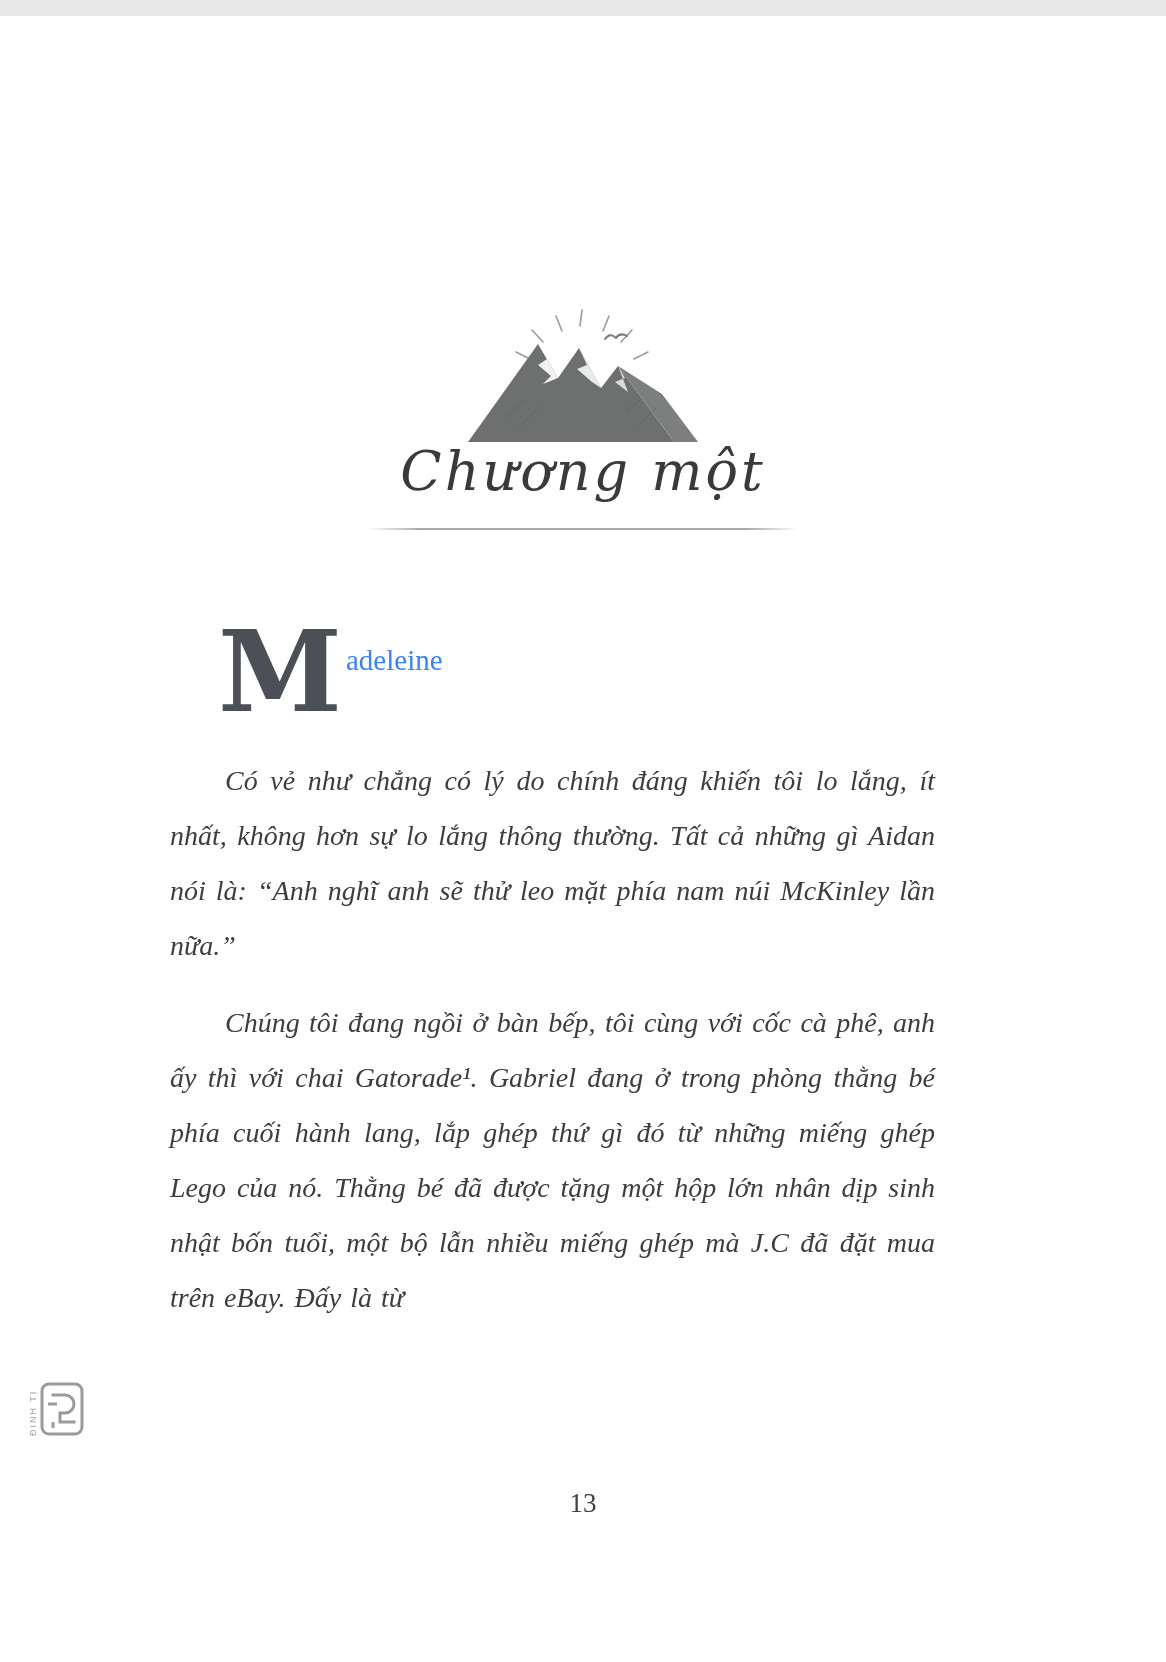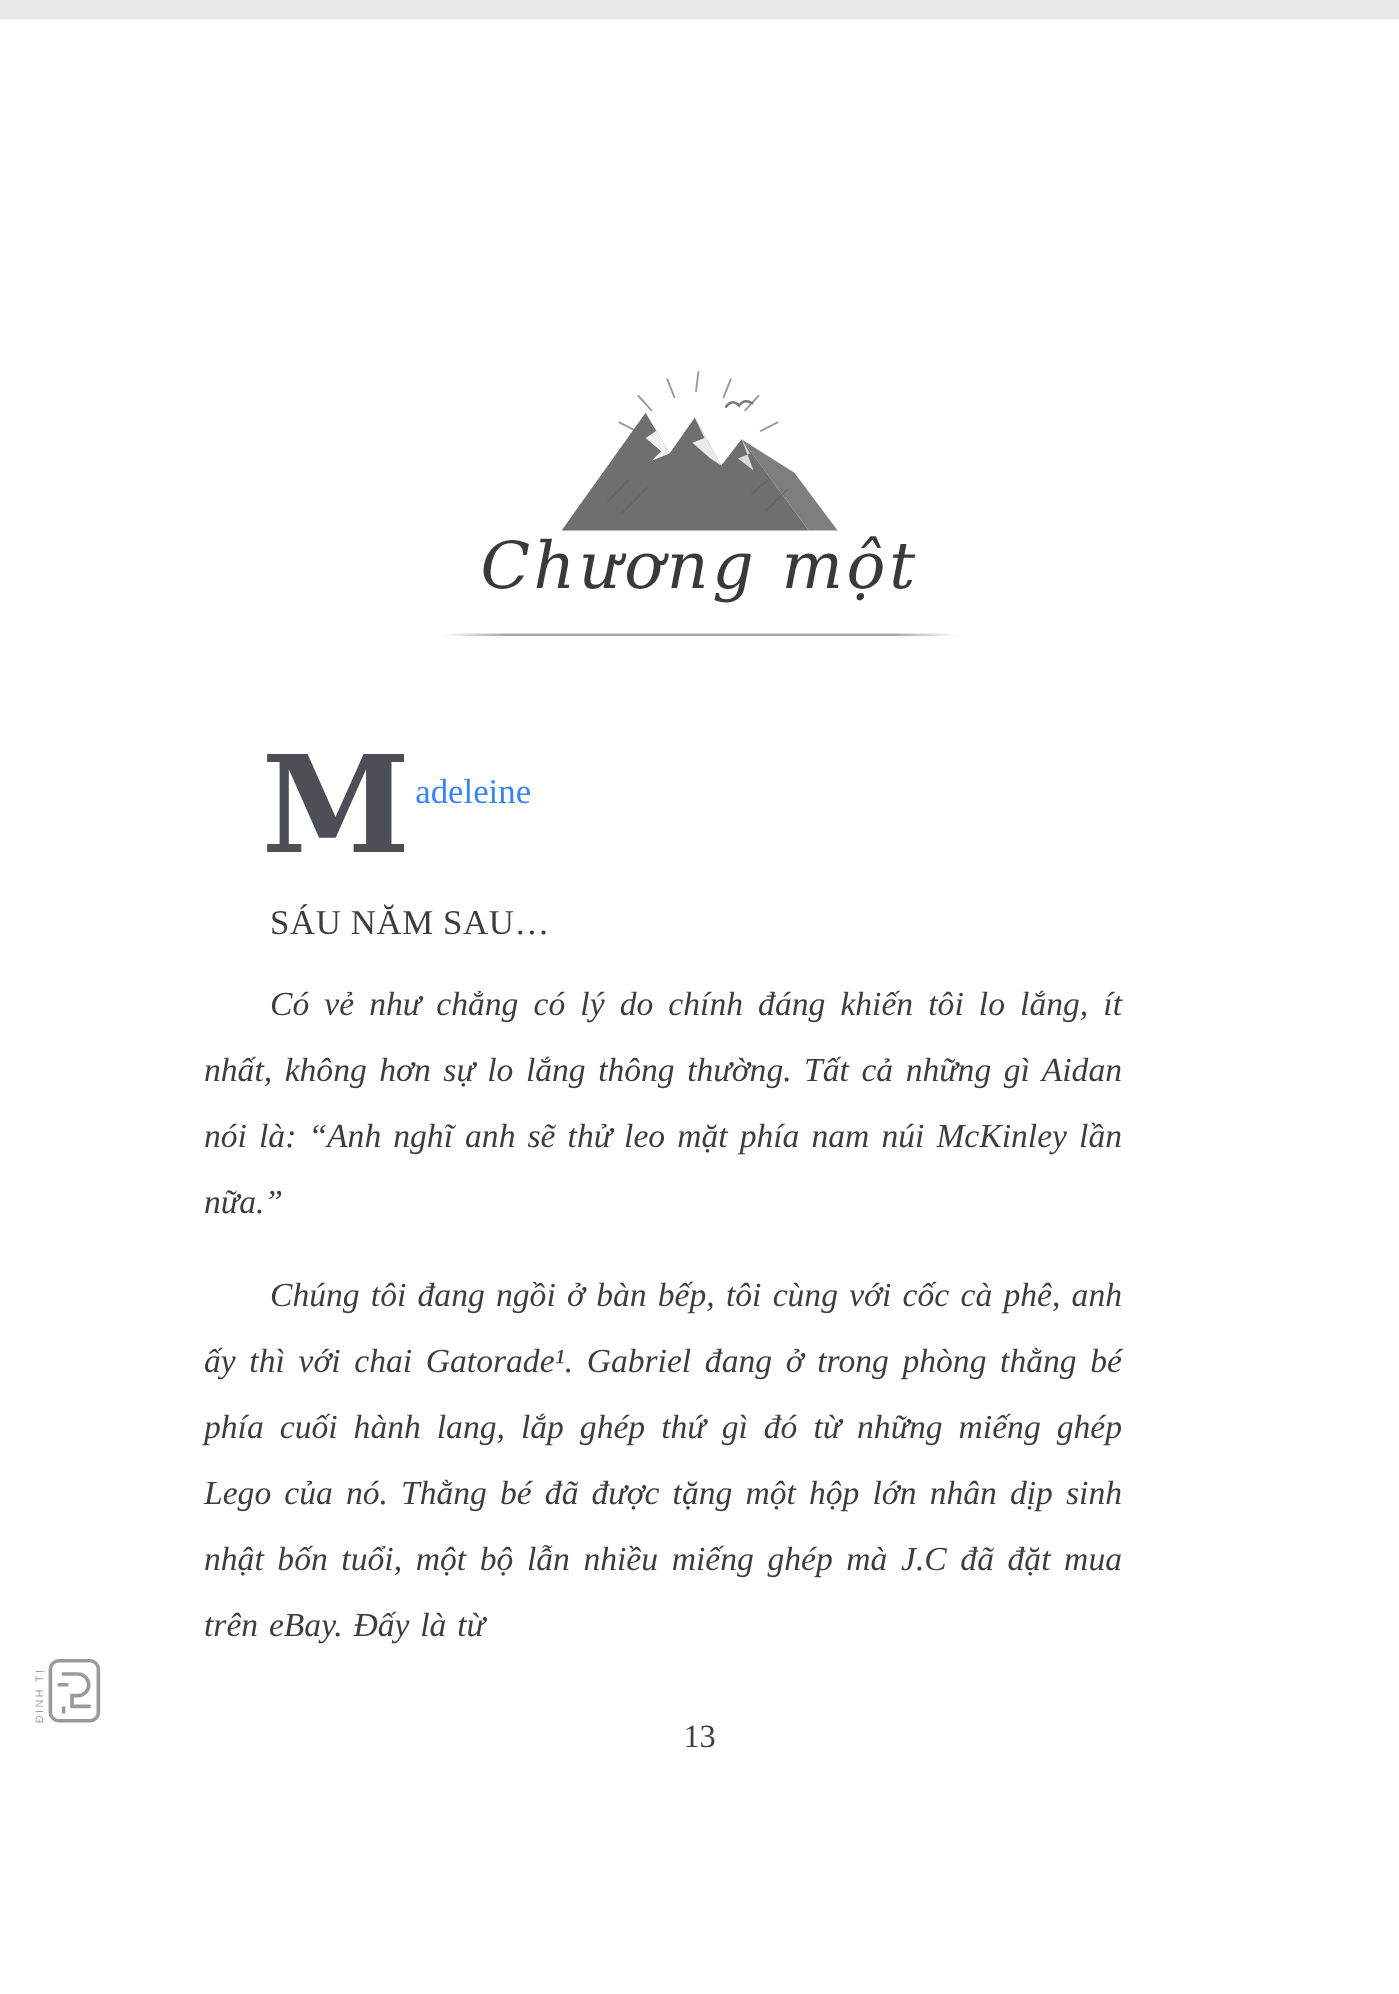--- a/index.html
+++ b/index.html
@@ -103,21 +103,21 @@
     margin: 0;
     font-size: 24px;
     line-height: 37px;
     text-align: justify;
     word-spacing: 1px;
   }
 
   
   .page-number {
     position: absolute;
-    top: 1416px;
+    top: 1472px;
     left: 0;
     width: 100%;
     text-align: center;
     font-size: 27px;
     color: #3f3f3f;
   }
 
   
   .publisher {
     position: absolute;
@@ -176,21 +176,20 @@
   <div class="chapter-title">Chương một</div>
   <div class="chapter-divider"></div>
 
   <div class="content">
 
     <div class="madeleine-row">
       <span class="dropcap">M</span>
       <span class="dropcap-rest">adeleine</span>
     </div>
 
-    <p class="section-heading">SÁU NĂM SAU…</p>
 
     <p class="para">Có vẻ như chẳng có lý do chính đáng khiến tôi lo lắng, ít nhất, không hơn sự lo lắng thông thường. Tất cả những gì Aidan nói là: “Anh nghĩ anh sẽ thử leo mặt phía nam núi McKinley lần nữa.”</p>
     <p class="para">Chúng tôi đang ngồi ở bàn bếp, tôi cùng với cốc cà phê, anh ấy thì với chai Gatorade¹. Gabriel đang ở trong phòng thằng bé phía cuối hành lang, lắp ghép thứ gì đó từ những miếng ghép Lego của nó. Thằng bé đã được tặng một hộp lớn nhân dịp sinh nhật bốn tuổi, một bộ lẫn nhiều miếng ghép mà J.C đã đặt mua trên eBay. Đấy là từ</p>
 
   </div>
 
   <div class="page-number">13</div>
 
   <div class="publisher">
     <span class="publisher-name">ĐINH TỊ</span>

